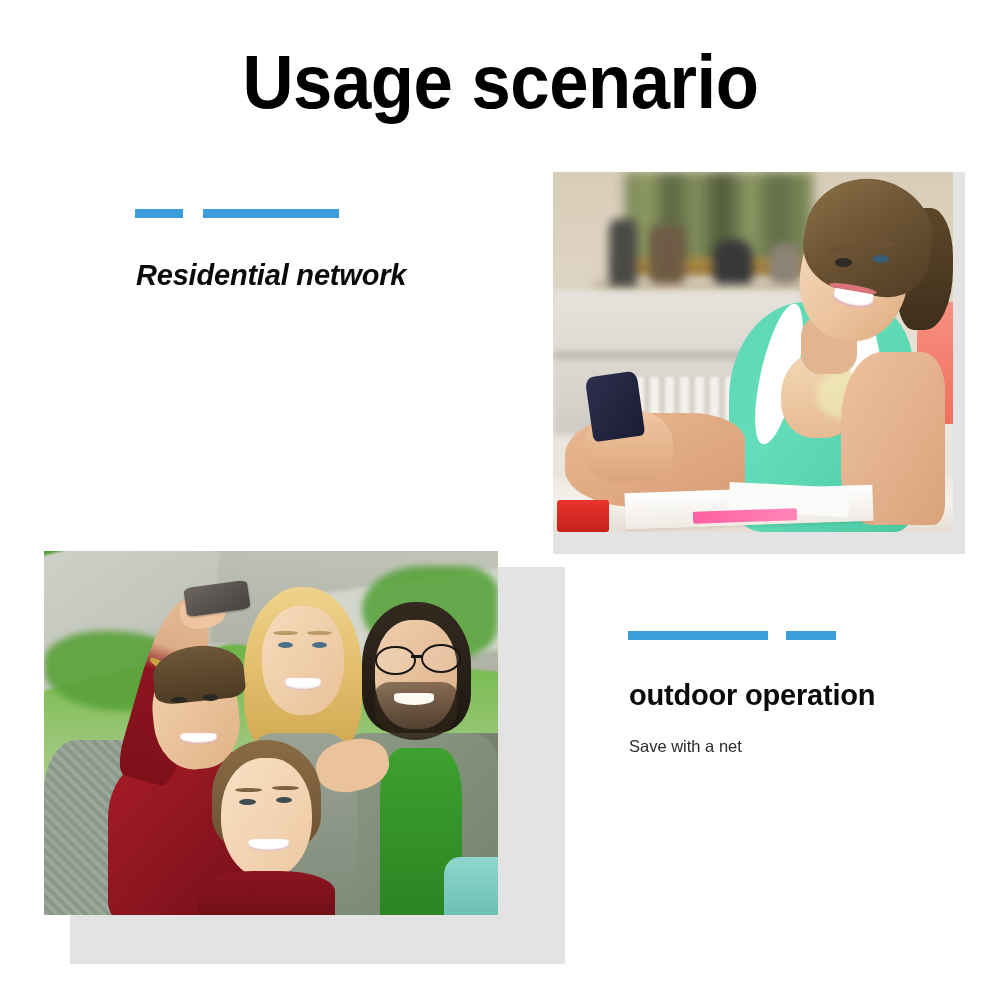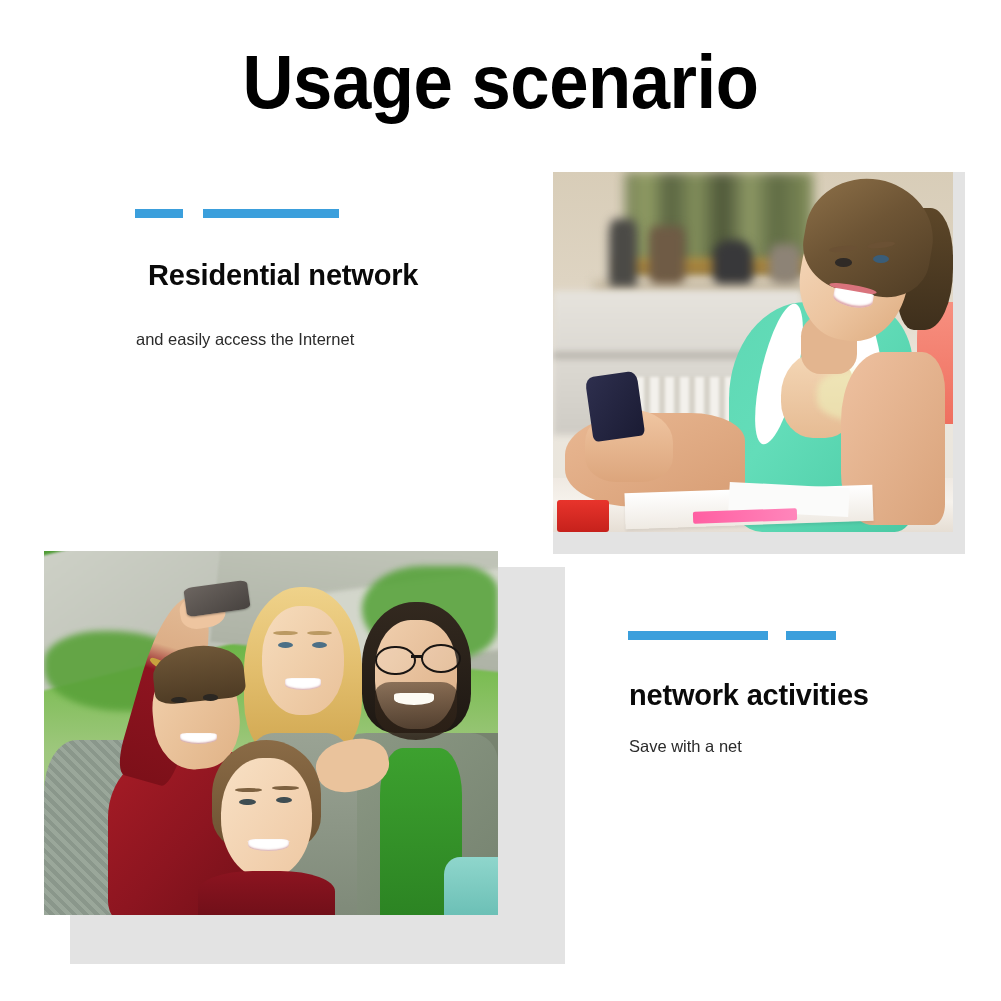--- a/index.html
+++ b/index.html
@@ -60,21 +60,21 @@
   .section-body {
     position: absolute;
     font-family: "Liberation Sans Narrow", "Liberation Sans", sans-serif;
     font-size: 16.5px;
     font-weight: normal;
     color: #2b2b2b;
     line-height: 34px;
     white-space: nowrap;
   }
 
-  #heading-residential { left: 148px; top: 259px; }
+  #heading-residential { left: 136px; top: 259px; font-style: italic; }
   #body-residential    { left: 136px; top: 322px; }
   #heading-outdoor     { left: 629px; top: 679px; }
   #body-outdoor        { left: 629px; top: 729px; }
 
   
   .photo-wrap { position: absolute; }
   .photo-shadow {
     position: absolute;
     background: #e3e3e3;
   }
@@ -480,21 +480,20 @@
 
 <div class="accent-group" id="accent-top">
   <span class="accent-bar bar-a"></span>
   <span class="gap"></span>
   <span class="accent-bar bar-b"></span>
 </div>
 
 <div class="section-heading" id="heading-residential">Residential network</div>
 
 <div class="section-body" id="body-residential">
-  <div>and easily access the Internet</div>
 </div>
 
 <div class="photo-wrap" id="photo-indoor-wrap">
   <div class="photo-shadow" id="photo-indoor-shadow"></div>
   <div class="photo" id="photo-indoor">
     <div class="pa-bg"></div>
     <div class="pa-window"></div>
     <div class="pa-winframe"></div>
     <div class="pa-shelf"></div>
     <div class="pa-obj1"></div>
@@ -531,21 +530,21 @@
     <div class="pa-redbox"></div>
   </div>
 </div>
 
 <div class="accent-group" id="accent-bottom">
   <span class="accent-bar bar-a"></span>
   <span class="gap"></span>
   <span class="accent-bar bar-b"></span>
 </div>
 
-<div class="section-heading" id="heading-outdoor">network activities</div>
+<div class="section-heading" id="heading-outdoor">outdoor operation</div>
 
 <div class="section-body" id="body-outdoor">
   <div>Save with a net</div>
 </div>
 
 <div class="photo-wrap" id="photo-outdoor-wrap">
   <div class="photo-shadow" id="photo-outdoor-shadow"></div>
   <div class="photo" id="photo-outdoor">
     <div class="pb-grass"></div>
     <div class="pb-path1"></div>

